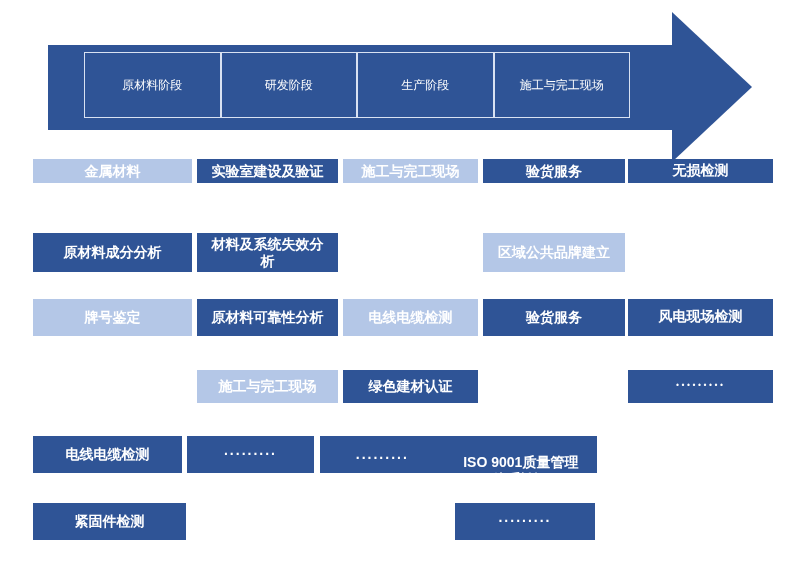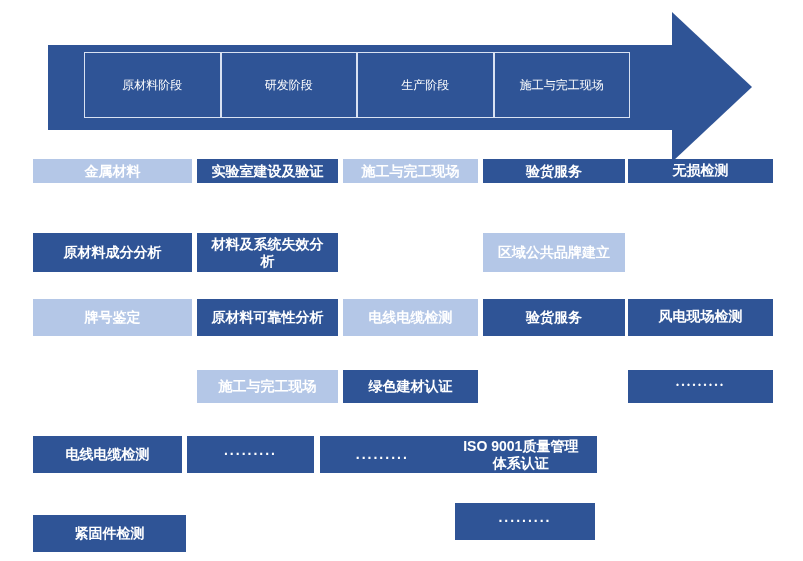--- a/index.html
+++ b/index.html
@@ -52,26 +52,26 @@
   .light{background:var(--light);}
   .c1{left:33px;width:159px;}
   .c2{left:197px;width:141px;}
   .c3{left:343px;width:135px;}
   .c4{left:483px;width:142px;}
   .c5{left:628px;width:145px;font-family:Liberation Serif, serif;}
   
   .b51{left:33px;width:149px;}
   .b52{left:187px;width:127px;}
   .b53{left:320px;width:277px;padding:0;}
-  .b61{left:33px;width:153px;margin-top:12px;}
+  .b61{left:33px;width:153px;}
   .b62{left:455px;width:140px;}
   .wide{display:flex;align-items:stretch;justify-content:flex-start;}
   .wide .half{display:flex;align-items:center;justify-content:center;height:100%;}
   .wide .dots-half{width:45%;}
-  .wide .iso-half{width:55%;}
+  .wide .iso-half{width:55%;margin-top:16px;}
   .iso-text{display:inline-block;max-width:124px;}
   .dots{letter-spacing:2px;padding-bottom:8px;}
   span.dots{padding-bottom:8px;}
 </style>
 </head>
 <body>
 
 <div class="canvas">
 
   <div class="arrow-body"></div>

